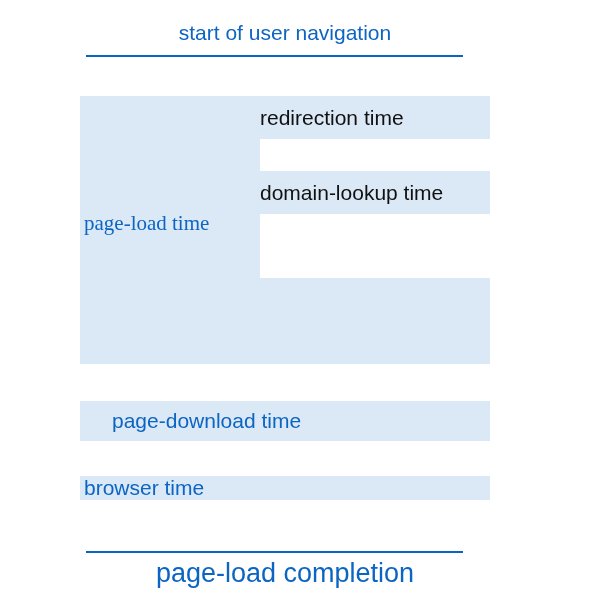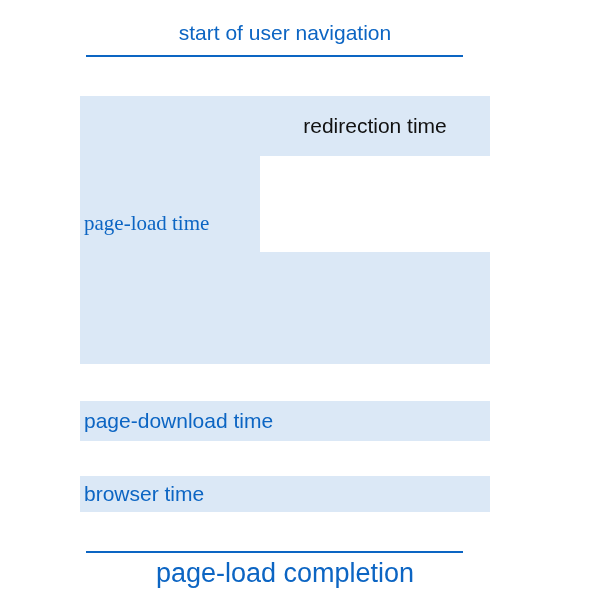--- a/index.html
+++ b/index.html
@@ -40,35 +40,35 @@
     transform: translateY(calc(-50% - 7px));
     font-size: 21px; color: var(--accent-blue);
     white-space: nowrap;
     font-family: Liberation Serif, serif;
   }
   .phase-col {
     position: absolute; right: 0; top: 0;
     width: 230px; height: 268px;
   }
   .strip {
-    height: 60px;
-    display: flex; align-items: center; justify-content: center;
+    height: 43px;
+    display: flex; align-items: center; justify-content: flex-start;
     padding-right: 0;
     font-size: 21px; color: var(--label-black);
     white-space: nowrap;
   }
   .gap { height: 32px; background: #ffffff; }
 
   .bar {
     position: absolute; left: 0; width: 410px;
     background: var(--light-blue);
     display: flex; align-items: center;
   }
-  .bar-download { top: 397px; height: 40px; }
-  .bar-browser  { top: 472px; height: 36px; }
+  .bar-download { top: 397px; height: 40px; padding-left: 28px; }
+  .bar-browser  { top: 472px; height: 24px; }
   .bar-label {
     padding-left: 4px;
     font-size: 21px; color: var(--accent-blue);
     white-space: nowrap;
   }
 
   .bottom-title {
     position: absolute; left: 0; right: 0; top: 556px;
     text-align: center;
     font-size: 27px; line-height: 26px;
@@ -86,20 +86,23 @@
     <div class="rule rule-top"></div>
 
     <div class="main-box">
       <div class="main-label">page-load time</div>
 
       <div class="phase-col">
         <div class="strip">
           <span>redirection time</span>
         </div>
         <div class="gap"></div>
+        <div class="strip">
+          <span>domain-lookup time</span>
+        </div>
         <div class="gap"></div>
         <div class="gap"></div>
       </div>
     </div>
 
     <div class="bar bar-download">
       <span class="bar-label">page-download time</span>
     </div>
 
     <div class="bar bar-browser">

